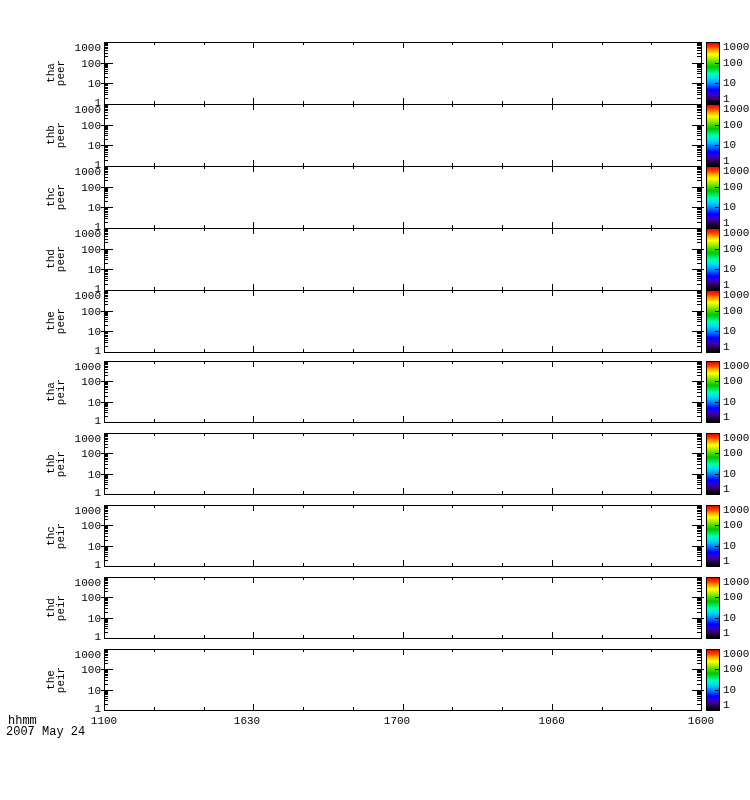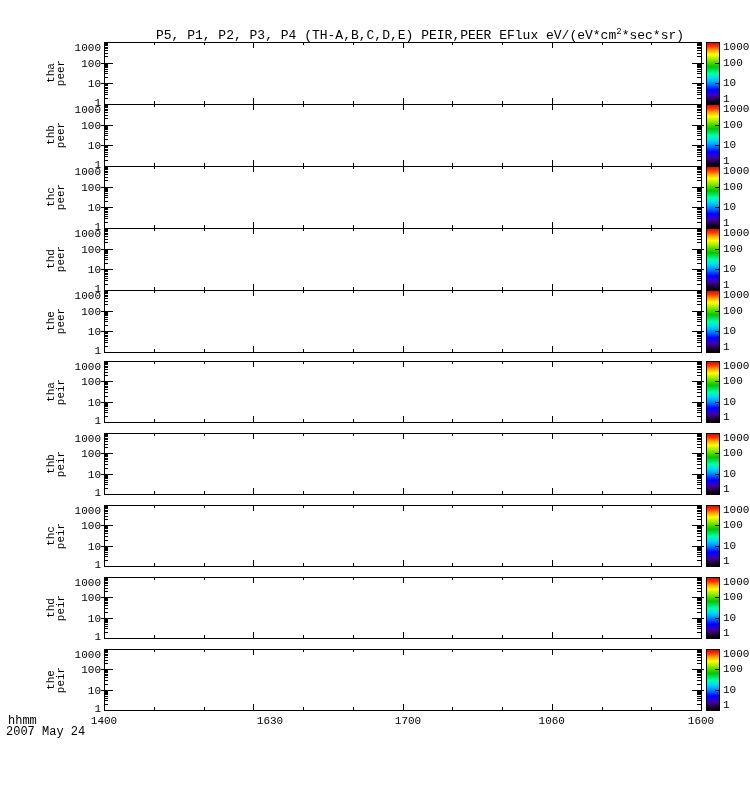--- a/index.html
+++ b/index.html
@@ -16,21 +16,20 @@
   .xlab{transform:translateX(-50%);}
   .plab{transform:translate(-50%,-50%) rotate(-90deg);text-align:center;line-height:10px;}
   .footer{position:absolute;font-size:12px;line-height:11px;white-space:nowrap;}
   #footer-hhmm{left:8px;top:716px;}
   #footer-date{left:6px;top:727px;}
 </style>
 </head>
 <body>
 
 <div class="canvas">
-  <div class="title"><span>P5, P1, P2, P3, P4 (TH-A,B,C,D,E) PEIR,PEER EFlux eV/(eV*cm</span><sup>2</sup><span>*sec*sr)</span></div>
 
   <svg id="plot-svg" width="750" height="800" shape-rendering="crispEdges">
       <defs>
         <linearGradient id="cbgrad" x1="0" y1="1" x2="0" y2="0">
           <stop offset="0%" stop-color="#000000"></stop>
           <stop offset="5%" stop-color="#170032"></stop>
           <stop offset="10%" stop-color="#36006e"></stop>
           <stop offset="14.000000000000002%" stop-color="#3c00b4"></stop>
           <stop offset="18%" stop-color="#2000e6"></stop>
           <stop offset="23%" stop-color="#0000ff"></stop>
@@ -1000,22 +999,22 @@
       <div class="lab ylab" style="left: 55px; top: 690.667px; width: 46px;">10</div>
       <div class="lab ylab" style="left: 55px; top: 709px; width: 46px;">1</div>
       <div class="lab cblab" style="left: 723px; top: 654px;">1000</div>
       <div class="lab cblab" style="left: 723px; top: 669.333px;">100</div>
       <div class="lab cblab" style="left: 723px; top: 689.667px;">10</div>
       <div class="lab cblab" style="left: 723px; top: 705px;">1</div>
       <div class="lab plab" style="left: 56px; top: 679.5px;">
         <div>the</div>
         <div>peir</div>
       </div>
-      <div class="lab xlab" style="left: 104px; top: 716px;">1400</div>
-      <div class="lab xlab" style="left: 270px; top: 716px;">1630</div>
-      <div class="lab xlab" style="left: 408px; top: 716px;">1700</div>
+      <div class="lab xlab" style="left: 104px; top: 716px;">1100</div>
+      <div class="lab xlab" style="left: 247px; top: 716px;">1630</div>
+      <div class="lab xlab" style="left: 397px; top: 716px;">1700</div>
       <div class="lab xlab" style="left: 551.75px; top: 716px;">1060</div>
       <div class="lab xlab" style="left: 701px; top: 716px;">1600</div>
     </div>
 
   <div id="footer-hhmm" class="footer">hhmm</div>
   <div id="footer-date" class="footer">2007 May 24</div>
 </div>
 
 </body></html>

